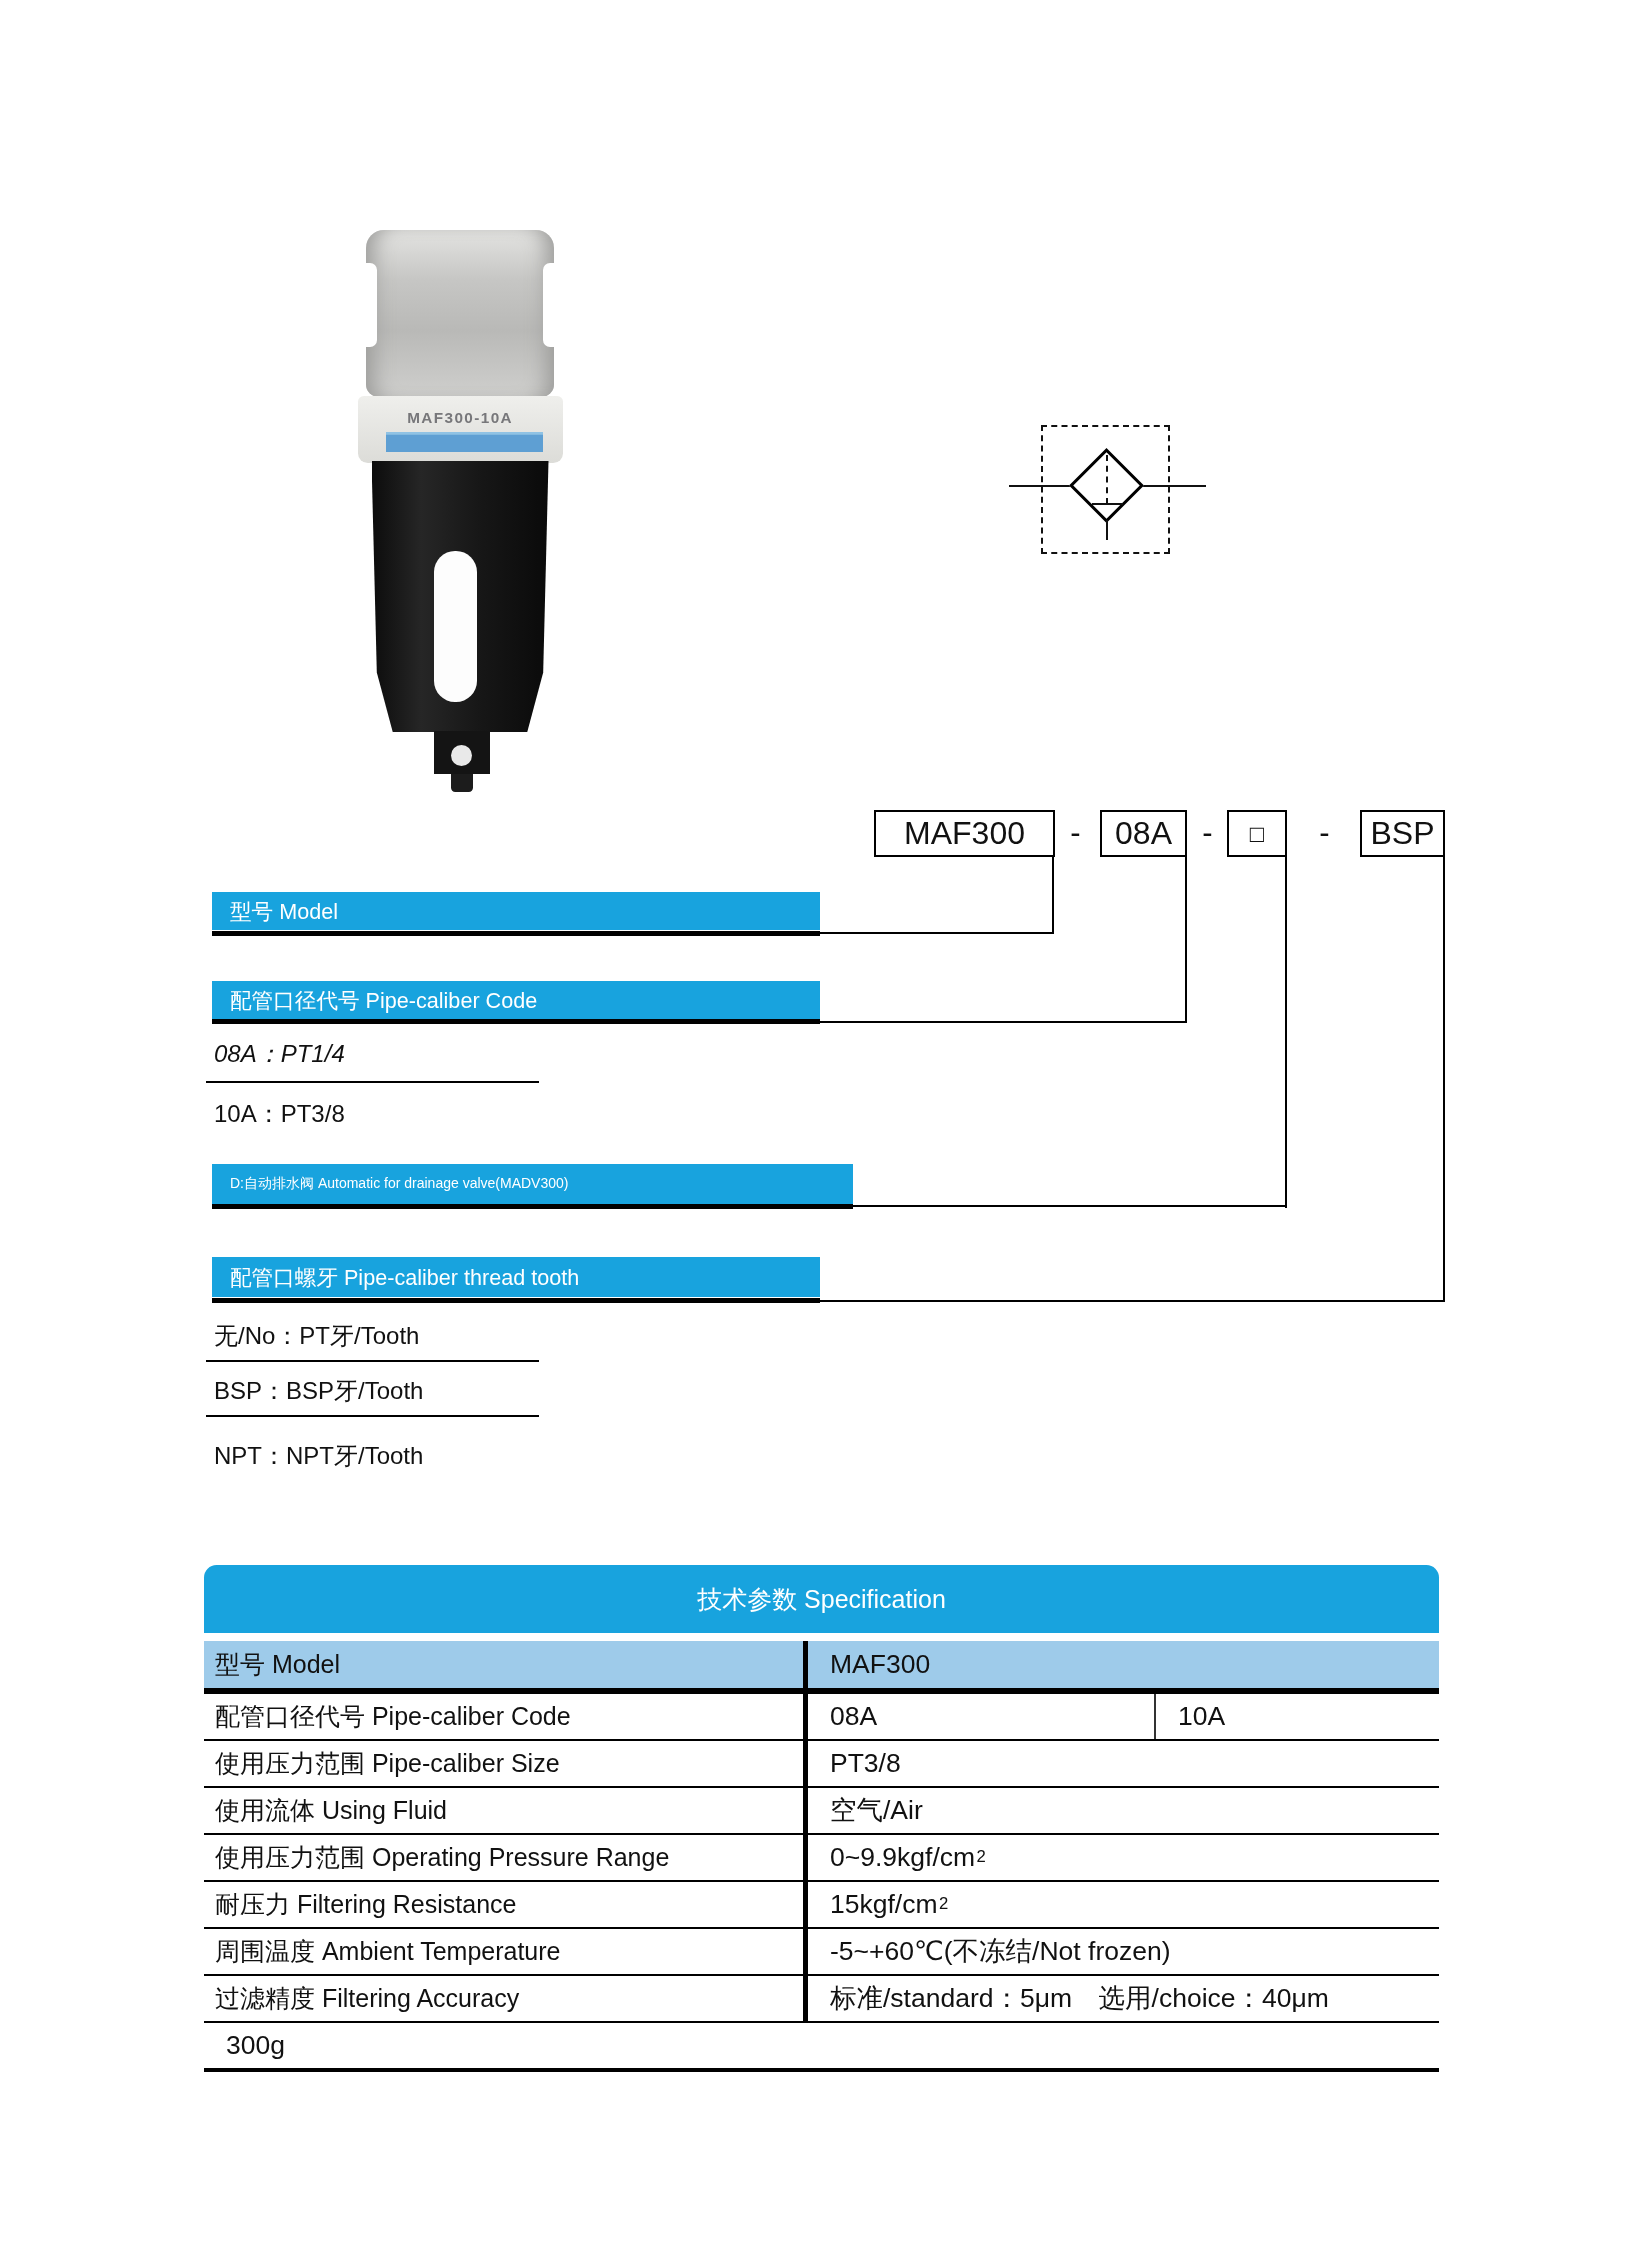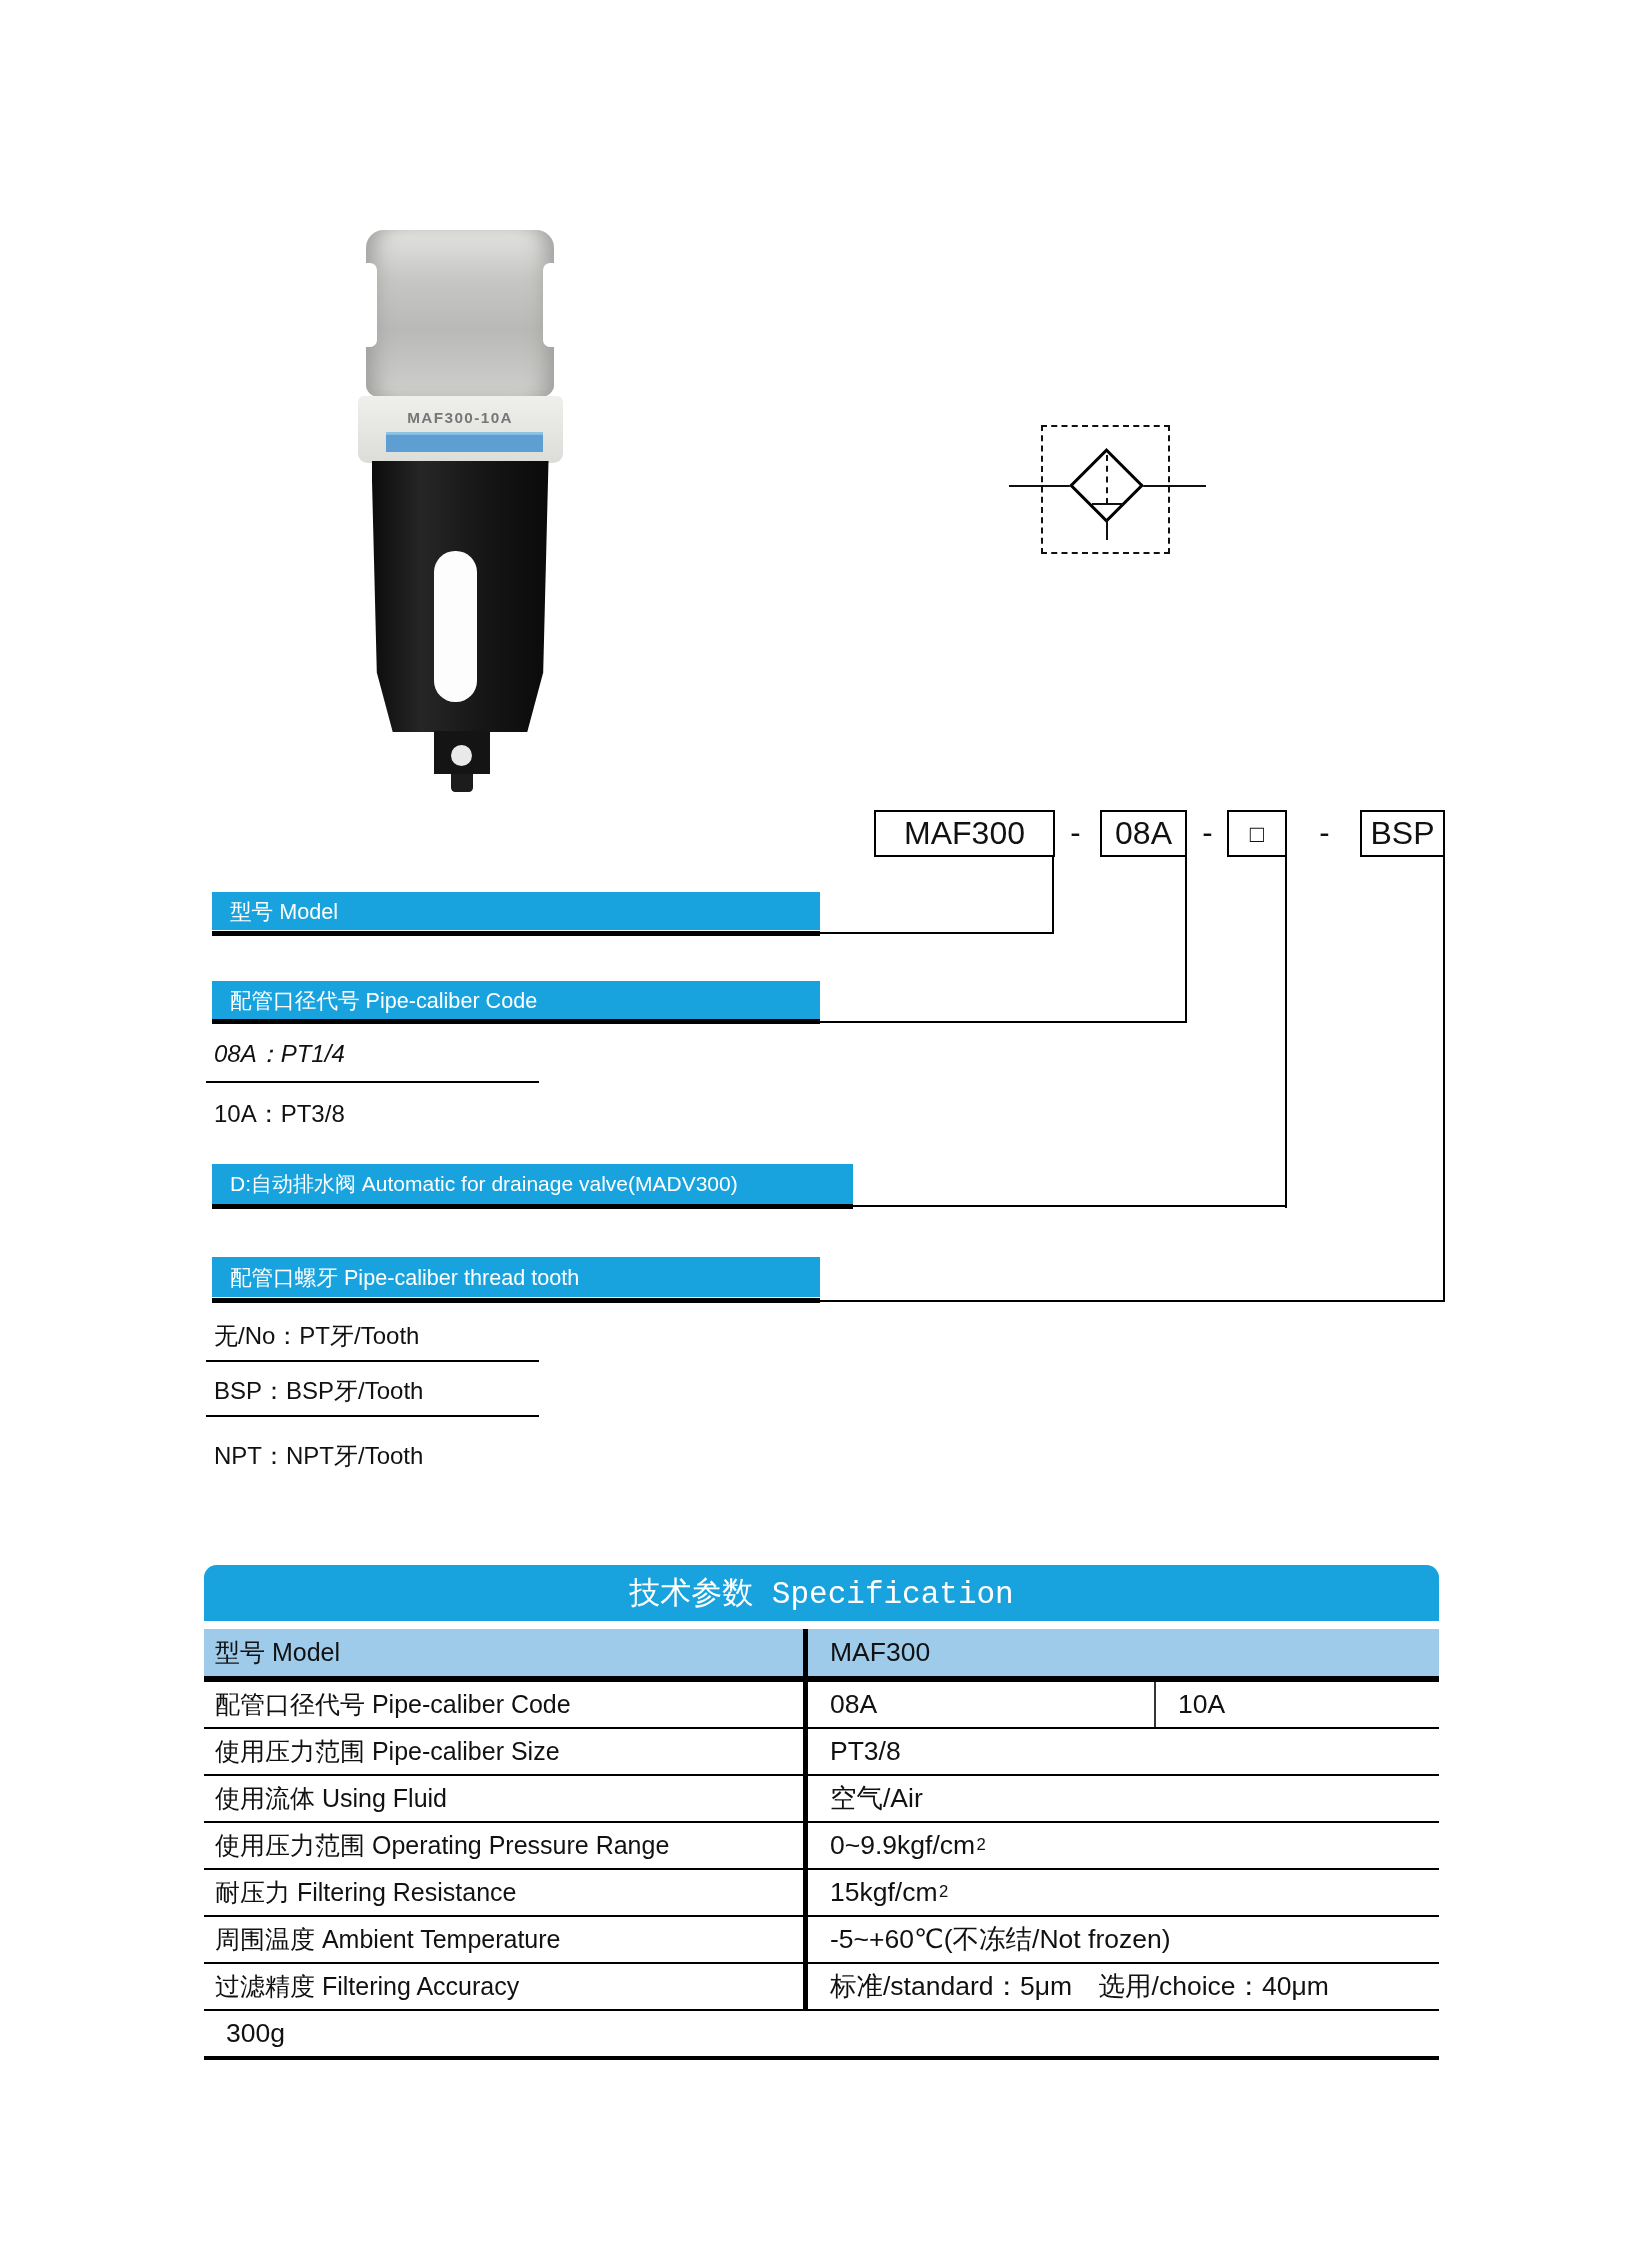--- a/index.html
+++ b/index.html
@@ -60,32 +60,32 @@
   .c4{left:820px;top:1300px;width:625px;}
   .vline{width:2.1px;}
   .v1{left:1052px;top:857px;height:77px;}
   .v2{left:1185px;top:857px;height:166px;}
   .v3{left:1285px;top:857px;height:351px;}
   .v4{left:1443px;top:857px;height:445px;}
 
   
   .bar{left:212px;width:608px;height:38px;background:#18a3de;color:#fff;
     font-size:21.6px;display:flex;align-items:center;padding-left:18px;box-sizing:border-box;}
-  .b1{top:892px;} .b2{top:981px;} .b3{top:1164px;width:641px;height:40px;font-size:21px;} .b4{top:1257px;height:40px;}
+  .b1{top:892px;} .b2{top:981px;} .b3{top:1164px;width:641px;height:40px;font-size:14px;} .b4{top:1257px;height:40px;}
 
   
   .opt{left:214px;height:28px;font-size:24px;color:#111;display:flex;align-items:center;}
   .o1{top:1040px;font-style:italic;} .o2{top:1100px;} .o3{top:1322px;} .o4{top:1377px;} .o5{top:1431px;margin-top:11px;}
   .sep{height:2.1px;left:206px;width:333px;}
   .s1{top:1081px;} .s2{top:1360px;} .s3{top:1415px;}
 
   
   .tbl{left:204px;top:1565px;width:1235px;}
-  .tbl-head{width:100%;height:56px;background:#18a3de;border-radius:12.5px 12.5px 0 0;
-    display:flex;align-items:center;justify-content:center;color:#fff;font-size:31px;font-family:Liberation Mono, monospace;}
+  .tbl-head{width:100%;height:68px;background:#18a3de;border-radius:12.5px 12.5px 0 0;
+    display:flex;align-items:center;justify-content:center;color:#fff;font-size:25px;}
   .tbl-body{margin-top:7.7px;border-bottom:4.9px solid #000;}
   .trow{display:flex;height:45px;border-bottom:2.8px solid #000;background:#fff;}
   .trow.model{height:47px;border-bottom:6.3px solid #000;background:#9ecbea;}
   .tlabel{width:604px;box-sizing:border-box;border-right:5.6px solid #000;
     display:flex;align-items:center;padding-left:11px;font-size:25px;color:#111;}
   .tval{flex:1;display:flex;align-items:center;padding-left:22px;font-size:26.5px;color:#111;}
   .tval.half{flex:0 0 348px;box-sizing:border-box;border-right:2.1px solid #333;}
   .tval sup{font-size:16.7px;line-height:0;vertical-align:super;margin-left:1.4px;}
 </style>
 </head>

